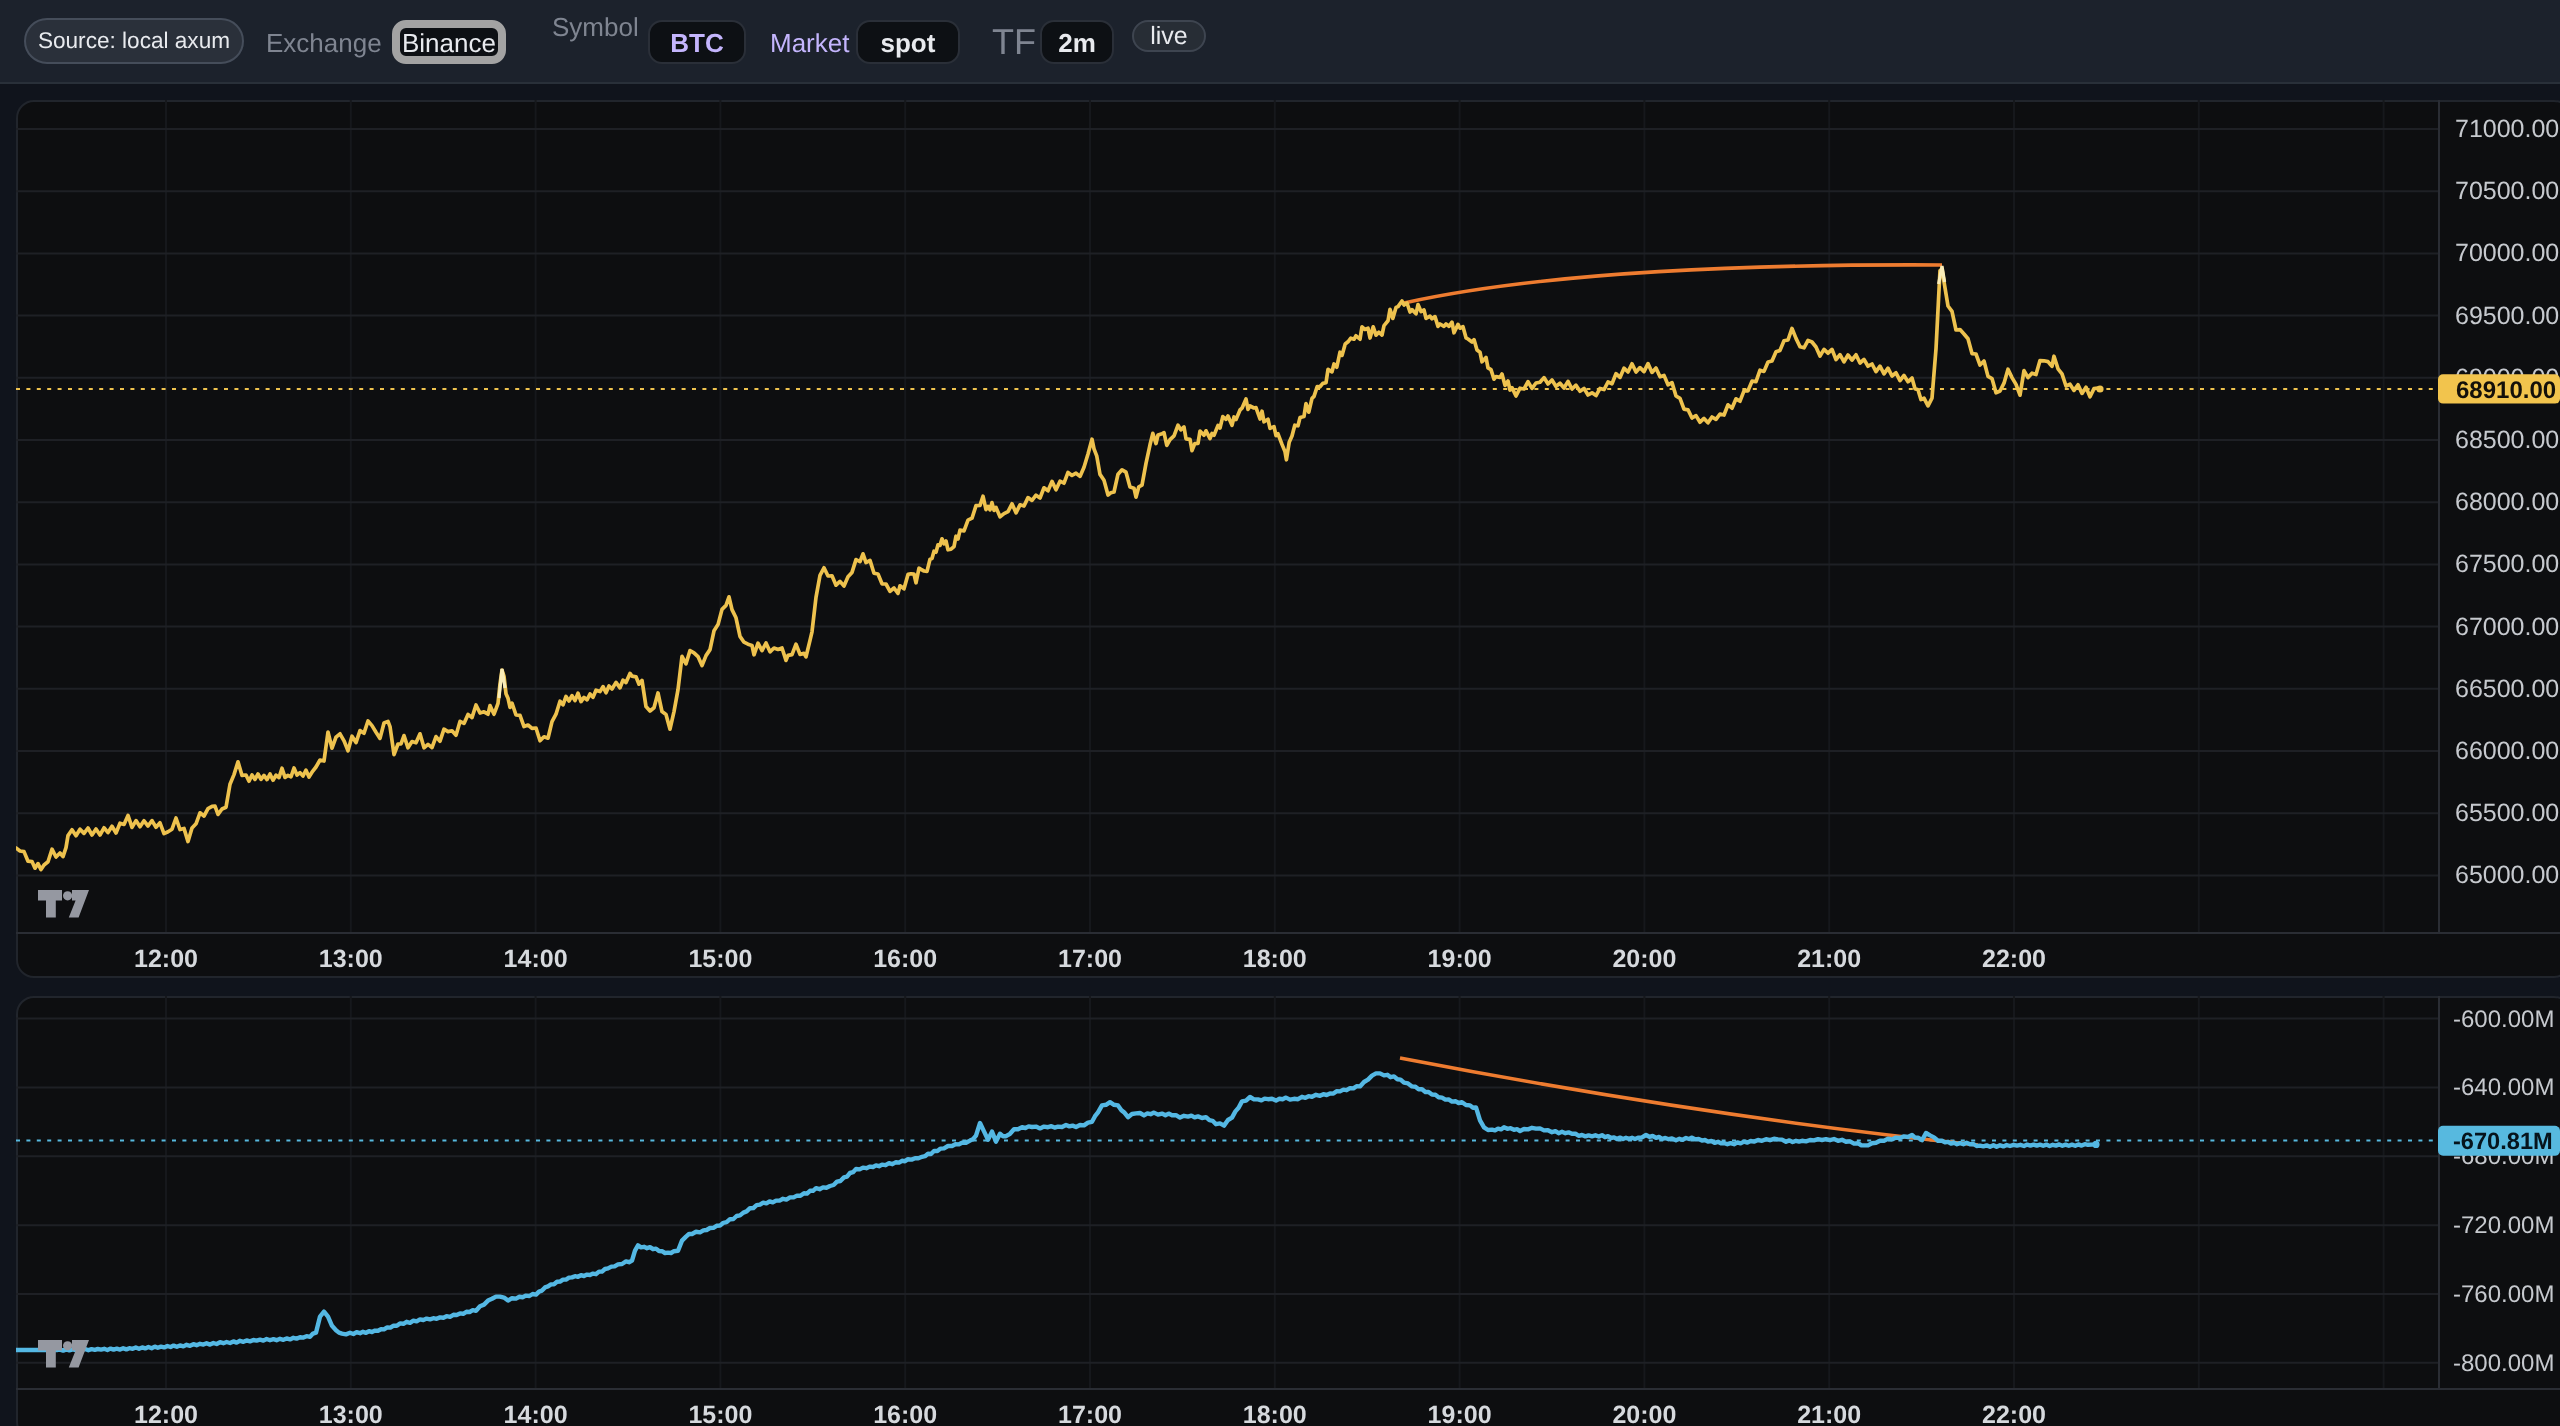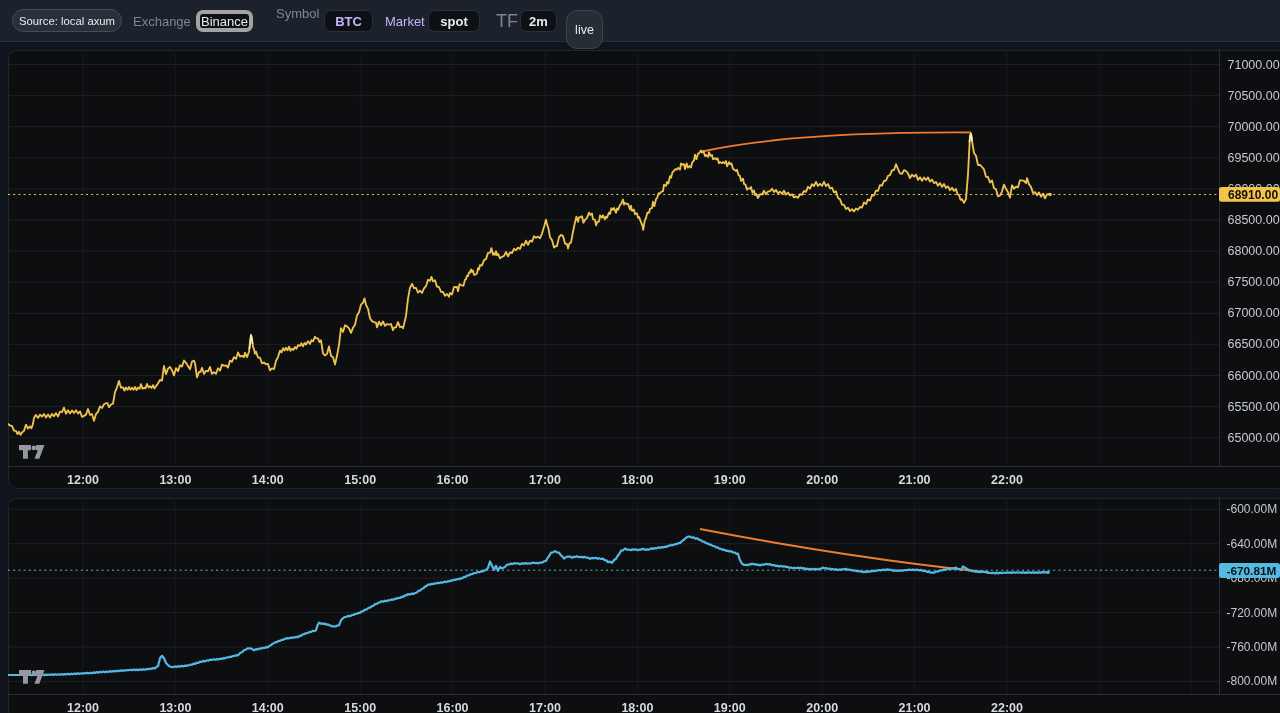--- a/index.html
+++ b/index.html
@@ -131,13 +131,13 @@
 <div style="position:absolute;left:0;top:0;width:1280px;height:42px;background:#1c222c;border-bottom:1px solid #293039;box-sizing:border-box">
 <div style="position:absolute;left:12px;top:9px;width:110px;height:23px;background:#2a303a;border:1px solid #454d5a;border-radius:12px;display:flex;align-items:center;justify-content:center;transform:translateZ(0);font-size:11.3px;font-weight:500;color:#e8eaee;box-sizing:border-box">Source: local axum</div>
 <div style="position:absolute;left:133px;top:0;height:42px;display:flex;align-items:center;transform:translateZ(0);font-size:13px;color:#7f8591">Exchange</div>
 <div style="position:absolute;left:196px;top:10px;width:57px;height:22px;background:#0d1014;border:4px solid #a3a3a3;border-radius:7px;display:flex;align-items:center;justify-content:center;transform:translateZ(0);font-size:13px;font-weight:500;color:#e8eaee;box-sizing:border-box">Binance</div>
 <div style="position:absolute;left:276px;top:0;height:26px;display:flex;align-items:center;transform:translateZ(0);font-size:13px;color:#7f8591">Symbol</div>
 <div style="position:absolute;left:324px;top:10px;width:49px;height:22px;background:#0d1014;border:1px solid #2a2f38;border-radius:7px;display:flex;align-items:center;justify-content:center;transform:translateZ(0);font-size:13px;font-weight:700;color:#c4b5fd;box-sizing:border-box">BTC</div>
 <div style="position:absolute;left:385px;top:0;height:42px;display:flex;align-items:center;transform:translateZ(0);font-size:13px;color:#c4b5fd">Market</div>
 <div style="position:absolute;left:428px;top:10px;width:52px;height:22px;background:#0d1014;border:1px solid #2a2f38;border-radius:7px;display:flex;align-items:center;justify-content:center;transform:translateZ(0);font-size:13px;font-weight:700;color:#e8eaee;box-sizing:border-box">spot</div>
 <div style="position:absolute;left:496px;top:0;height:42px;display:flex;align-items:center;transform:translateZ(0);font-size:18px;color:#7f8591">TF</div>
 <div style="position:absolute;left:520px;top:10px;width:37px;height:22px;background:#0d1014;border:1px solid #2a2f38;border-radius:7px;display:flex;align-items:center;justify-content:center;transform:translateZ(0);font-size:13px;font-weight:700;color:#e8eaee;box-sizing:border-box">2m</div>
-<div style="position:absolute;left:566px;top:10px;width:37px;height:39px;background:#272d35;border:1px solid #3e4550;border-radius:11px;display:flex;align-items:center;justify-content:center;transform:translateZ(0);font-size:12.5px;font-weight:500;color:#e8eaee;box-sizing:border-box">live</div>
+<div style="position:absolute;left:566px;top:10px;width:37px;height:16px;background:#272d35;border:1px solid #3e4550;border-radius:11px;display:flex;align-items:center;justify-content:center;transform:translateZ(0);font-size:12.5px;font-weight:500;color:#e8eaee;box-sizing:border-box">live</div>
 </div>
 </body></html>

